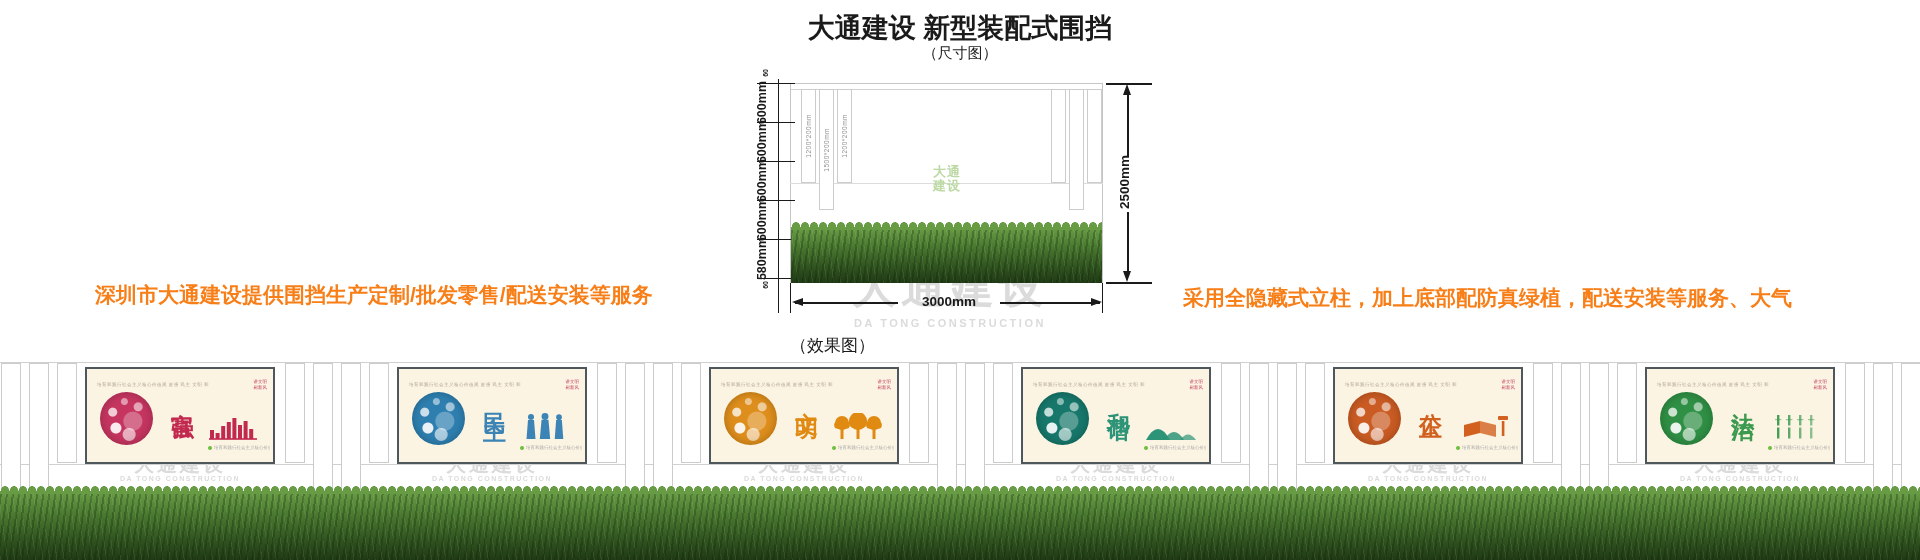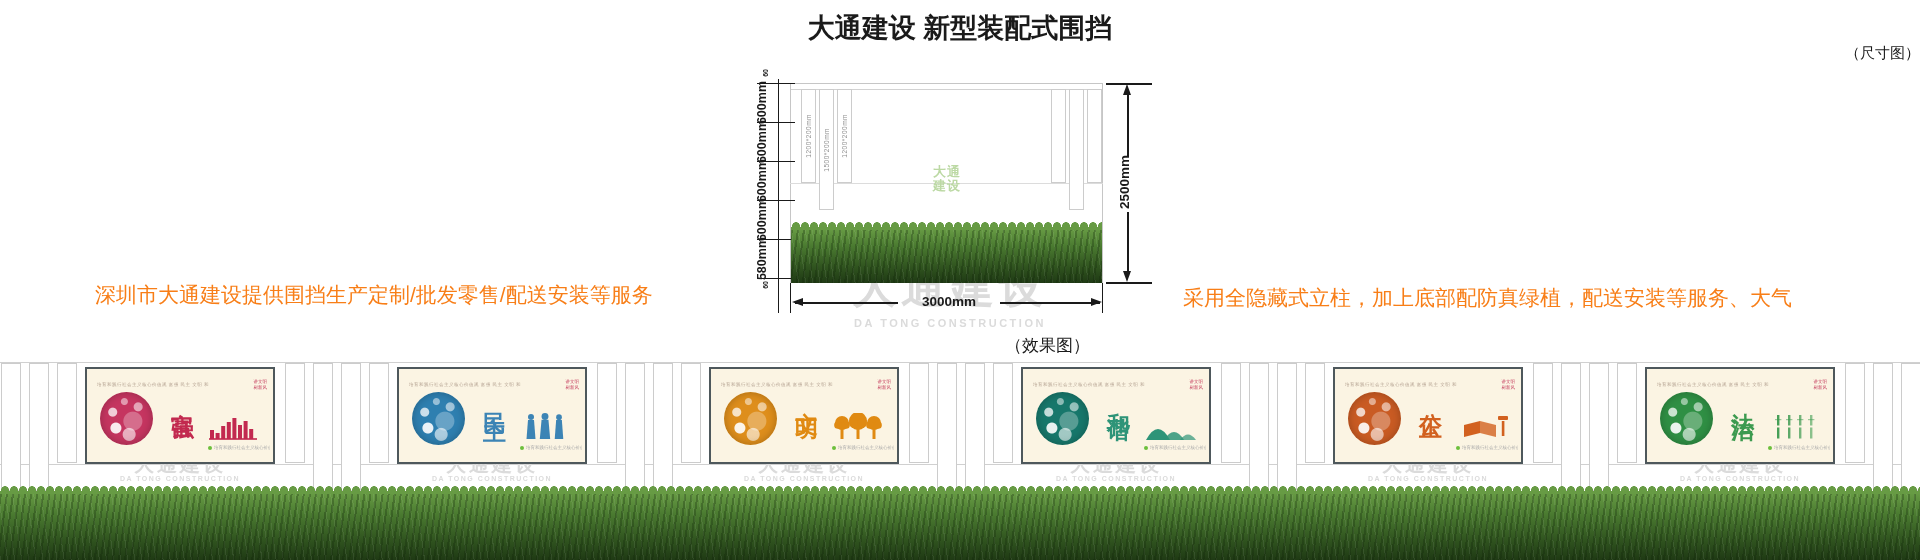--- a/index.html
+++ b/index.html
@@ -3,22 +3,22 @@
 <meta charset="utf-8">
 <style>
 *{margin:0;padding:0;box-sizing:border-box}
 body{background:#fff;font-family:"Liberation Sans","DejaVu Sans",sans-serif}
 #canvas{position:relative;width:1920px;height:560px;background:#fff;overflow:hidden;color:var(--ink)}
 .abs{position:absolute}
 .vrot{writing-mode:vertical-rl;transform:rotate(180deg)}
 .vcjk{writing-mode:vertical-rl}
 .page-title{top:10px;left:0;right:0;text-align:center;font-size:27px;font-weight:bold;color:var(--ink)}
 .subtitle{font-size:15px;color:var(--ink)}
-#subtitle-dim{top:44px;left:0;right:0;text-align:right}
-#subtitle-effect{top:334px;left:790px;width:300px;text-align:right;font-size:17px}
+#subtitle-dim{top:44px;left:0;right:0;text-align:center}
+#subtitle-effect{top:334px;left:790px;width:300px;text-align:left;font-size:17px}
 .wm-cn{top:258px;left:830px;width:240px;text-align:center;font-size:44px;font-weight:bold;letter-spacing:5px;color:var(--watermark-gray)}
 .wm-en{top:317px;left:830px;width:240px;text-align:center;font-size:11px;letter-spacing:2.5px;font-weight:bold;color:var(--watermark-gray)}
 .fence-outer{left:790px;top:83px;width:313px;height:200px;background:#fff;border:1px solid #c6c6c6}
 .cap-line{left:0;right:0;top:5px;border-bottom:1px solid #d2d2d2}
 .mid-line{left:790px;top:183px;width:313px;height:1px;background:#dcdcdc}
 .slat{background:#fff;border:1px solid #cccccc;display:flex;align-items:center;justify-content:center;overflow:hidden}
 .slat span{font-size:6.5px;color:#909090;letter-spacing:.5px;white-space:nowrap}
 .sign-panel{left:855px;top:97px;width:190px;height:86px;background:var(--panel-bg);border:1px solid #dcd2bd}
 .d-circle{left:8px;top:14px;width:58px;height:58px;border-radius:50%}
 .pcircle{background-image:
@@ -44,21 +44,21 @@
 .d-grass{left:791px;top:229px;width:311px;height:54px}
 .main-grass{left:0;top:493px;width:1920px;height:67px}
 .dimline{background:var(--ink)}
 .dim-label{font-size:13.5px;font-weight:bold;color:var(--ink)}
 .tiny-dim{font-size:7px;font-weight:bold;color:var(--ink)}
 #top60{left:762px;top:69px}
 #bottom60{left:762px;top:281px}
 #dim-2500{left:1117px;top:155px}
 #dim-3000{left:898px;top:294px;width:102px;text-align:center}
 .arr{width:0;height:0}
-.note{font-size:21px;font-weight:normal;color:var(--accent-orange);white-space:nowrap}
+.note{font-size:21px;font-weight:bold;color:var(--accent-orange);white-space:nowrap}
 #note-left{left:95px;top:281px}
 #note-right{left:1183px;top:284px}
 .e-line{background:#d0d0d0}
 .e-panel{background:var(--panel-bg);border:2px solid var(--panel-border);overflow:hidden}
 .e-strip{position:absolute;left:10px;top:13px;width:112px;font-size:4.5px;color:#b3a090;letter-spacing:.5px;white-space:nowrap;overflow:hidden}
 .e-badge{position:absolute;right:6px;top:10px;font-size:4.5px;line-height:1.25;color:#c53d5e;white-space:pre-line;text-align:center}
 .e-circle{position:absolute;left:13px;top:23px;width:53px;height:53px;border-radius:50%}
 .e-title{position:absolute;left:81px;top:25px;height:64px;font-size:23px;font-weight:bold;letter-spacing:5px}
 .e-motif{position:absolute;left:122px;top:44px}
 .e-foot{position:absolute;left:121px;top:76px;width:62px;overflow:hidden;white-space:nowrap;font-size:4.5px;color:#a9a9a9}

